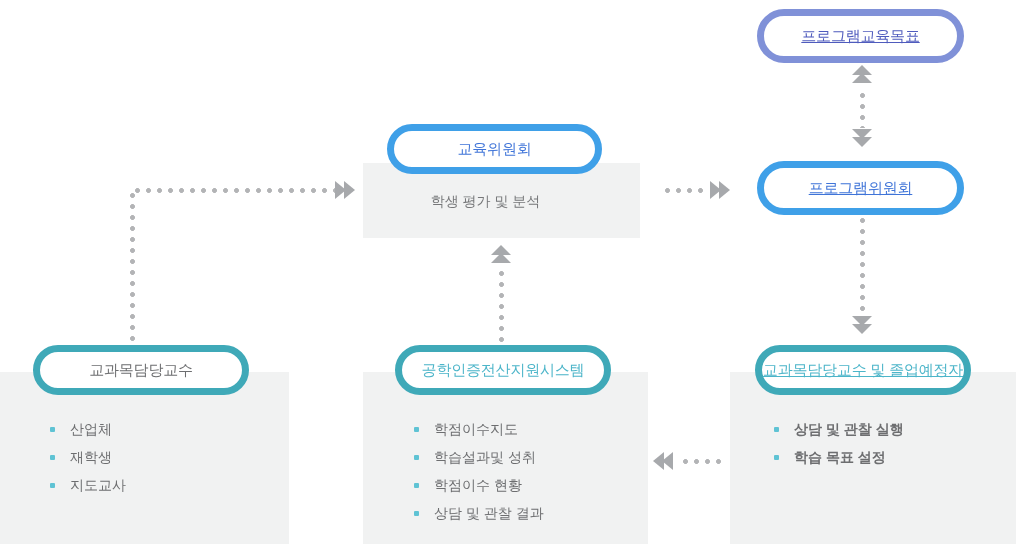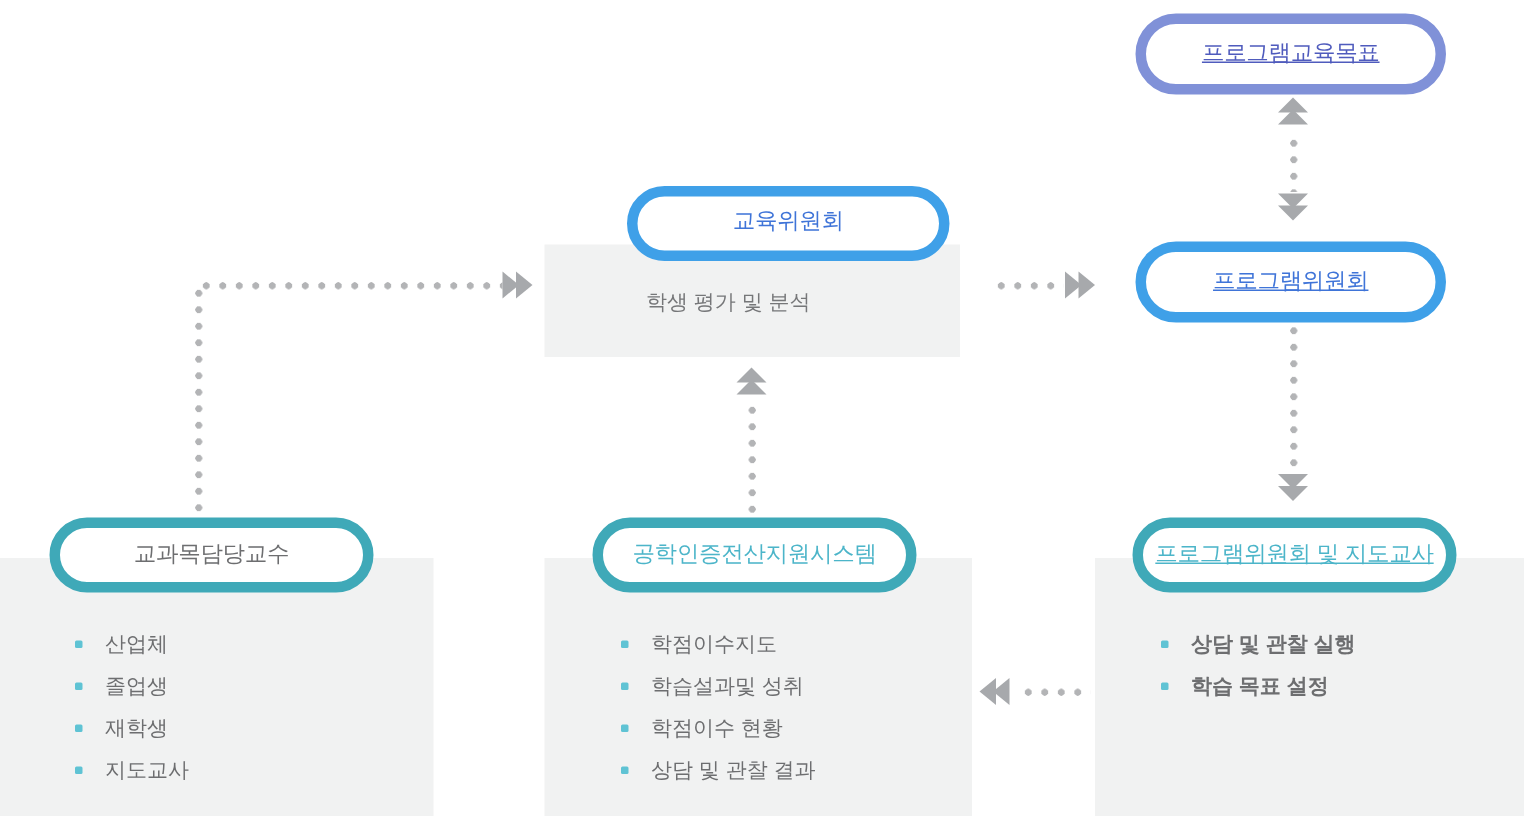--- a/index.html
+++ b/index.html
@@ -170,41 +170,37 @@
   </svg>
 
   <div class="node purple" style="left:757px; top:9px; width:207px; height:54px;">
     <span class="node-label label-indigo">프로그램교육목표</span>
   </div>
 
   <div class="node blue" style="left:757px; top:161px; width:207px; height:54px;">
     <span class="node-label label-blue">프로그램위원회</span>
   </div>
 
-  <div class="node blue" style="left:418px; top:124px; width:215px; height:50px;font-family:Liberation Mono, monospace;">
+  <div class="node blue" style="left:387px; top:124px; width:215px; height:50px;">
     <span class="node-label label-blue-plain">교육위원회</span>
   </div>
 
   <div class="caption" style="left:347px; top:193px; width:277px;">학생 평가 및 분석</div>
 
   <div class="node teal" style="left:33px; top:345px; width:216px; height:50px;">
     <span class="node-label label-gray">교과목담당교수</span>
   </div>
 
   <ul class="bullets" style="left:48px; top:415px;">
     <li>
       <span class="dot"></span>
       <span>산업체</span>
     </li>
     <li>
       <span class="dot"></span>
-      <span>졸업생</span>
-    </li>
-    <li>
-      <span class="dot"></span>
       <span>재학생</span>
     </li>
     <li>
       <span class="dot"></span>
       <span>지도교사</span>
     </li>
   </ul>
 
   <div class="node teal" style="left:395px; top:345px; width:216px; height:50px;">
     <span class="node-label label-teal">공학인증전산지원시스템</span>
@@ -223,21 +219,21 @@
       <span class="dot"></span>
       <span>학점이수 현황</span>
     </li>
     <li>
       <span class="dot"></span>
       <span>상담 및 관찰 결과</span>
     </li>
   </ul>
 
   <div class="node teal" style="left:755px; top:345px; width:216px; height:50px;">
-    <span class="node-label label-teal-ul">프로그램위원회 및 지도교사</span>
+    <span class="node-label label-teal-ul">교과목담당교수 및 졸업예정자</span>
   </div>
 
   <ul class="bullets" style="left:772px; top:415px;font-weight:bold;">
     <li>
       <span class="dot"></span>
       <span>상담 및 관찰 실행</span>
     </li>
     <li>
       <span class="dot"></span>
       <span>학습 목표 설정</span>

